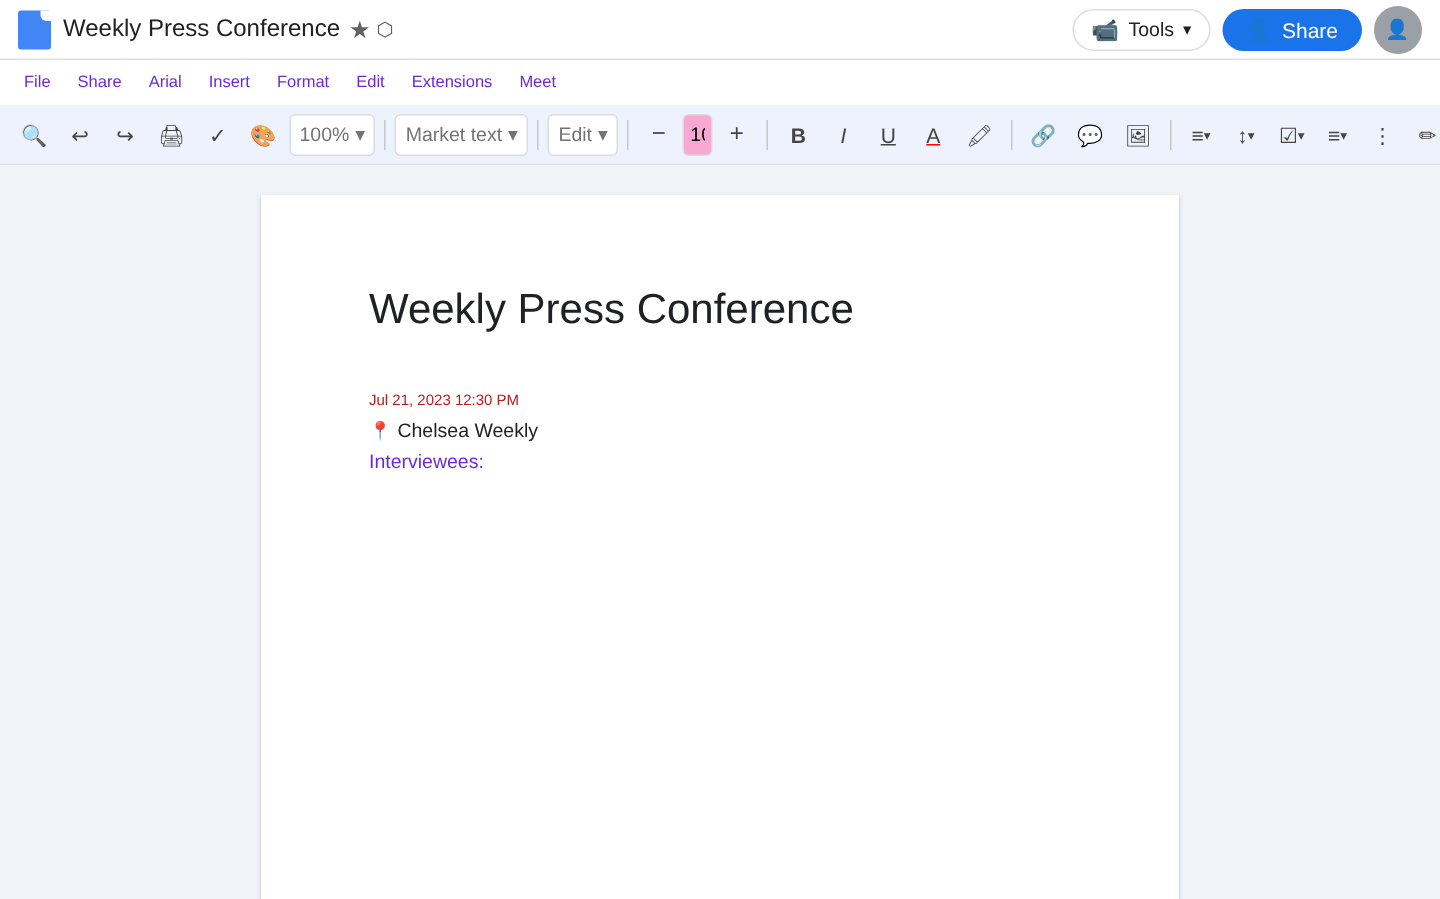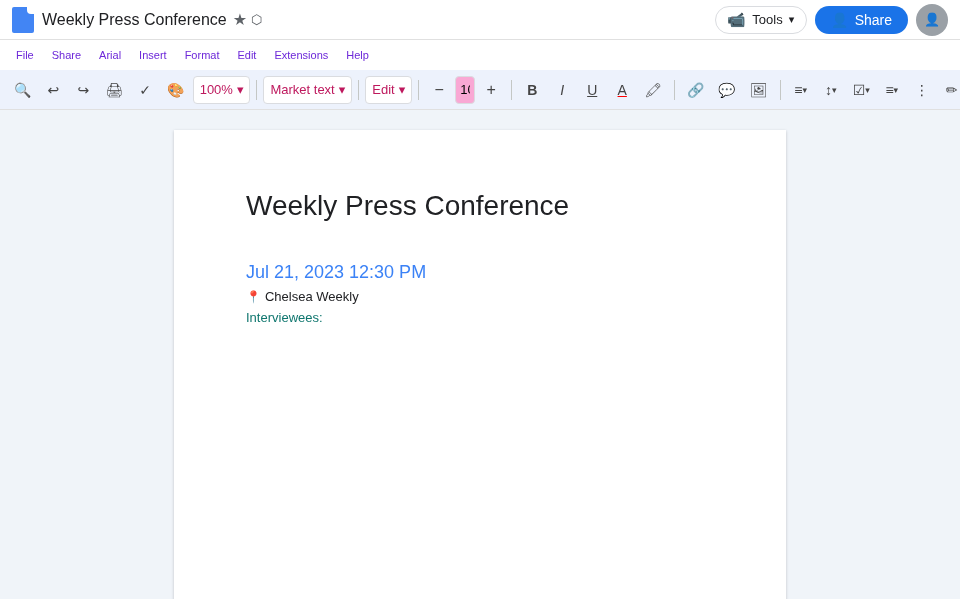--- a/index.html
+++ b/index.html
@@ -129,21 +129,21 @@
       margin: 0 4px;
       flex-shrink: 0;
     }
     .tb-select {
       display: flex;
       align-items: center;
       padding: 2px 6px;
       border-radius: 4px;
       cursor: pointer;
       font-size: 13px;
-      color: #be185d;
+      color: #737373;
       background: #fff;
       border: 1px solid #dadce0;
       height: 28px;
       gap: 4px;
       flex-shrink: 0;
     }
     .tb-input {
       width: 20px;
       text-align: center;
       border: 1px solid #dadce0;
@@ -174,39 +174,39 @@
       padding: 60px 72px;
     }
     #doc-main-title {
       font-size: 28px;
       font-weight: 400;
       color: #202124;
       margin-bottom: 40px;
       font-family: Arial, sans-serif;
     }
     #doc-date {
-      font-size: 18px;
-      color: #3b82f6;
+      font-size: 10px;
+      color: #b91c1c;
       margin-bottom: 6px;
     }
     #doc-location {
       font-size: 13px;
       color: #202124;
       display: flex;
       align-items: center;
       gap: 4px;
       margin-bottom: 6px;
     }
     .pin-icon {
       font-size: 12px;
       color: #5f6368;
     }
     #doc-interviewees {
       font-size: 13px;
-      color: #0f766e;
+      color: #6d28d9;
       margin-top: 4px;
     }
 
     
     .tb-right {
       margin-left: auto;
       display: flex;
       align-items: center;
       gap: 2px;
     }
@@ -236,21 +236,21 @@
 </div>
 
 <div id="menu-bar">
   <span class="menu-item">File</span>
   <span class="menu-item">Share</span>
   <span class="menu-item">Arial</span>
   <span class="menu-item">Insert</span>
   <span class="menu-item">Format</span>
   <span class="menu-item">Edit</span>
   <span class="menu-item">Extensions</span>
-  <span class="menu-item">Help</span>
+  <span class="menu-item">Meet</span>
 </div>
 
 <div id="toolbar">
   <div class="tb-btn" title="Search">🔍</div>
   <div class="tb-btn">↩</div>
   <div class="tb-btn">↪</div>
   <div class="tb-btn">🖨</div>
   <div class="tb-btn">✓</div>
   <div class="tb-btn">🎨</div>
 

